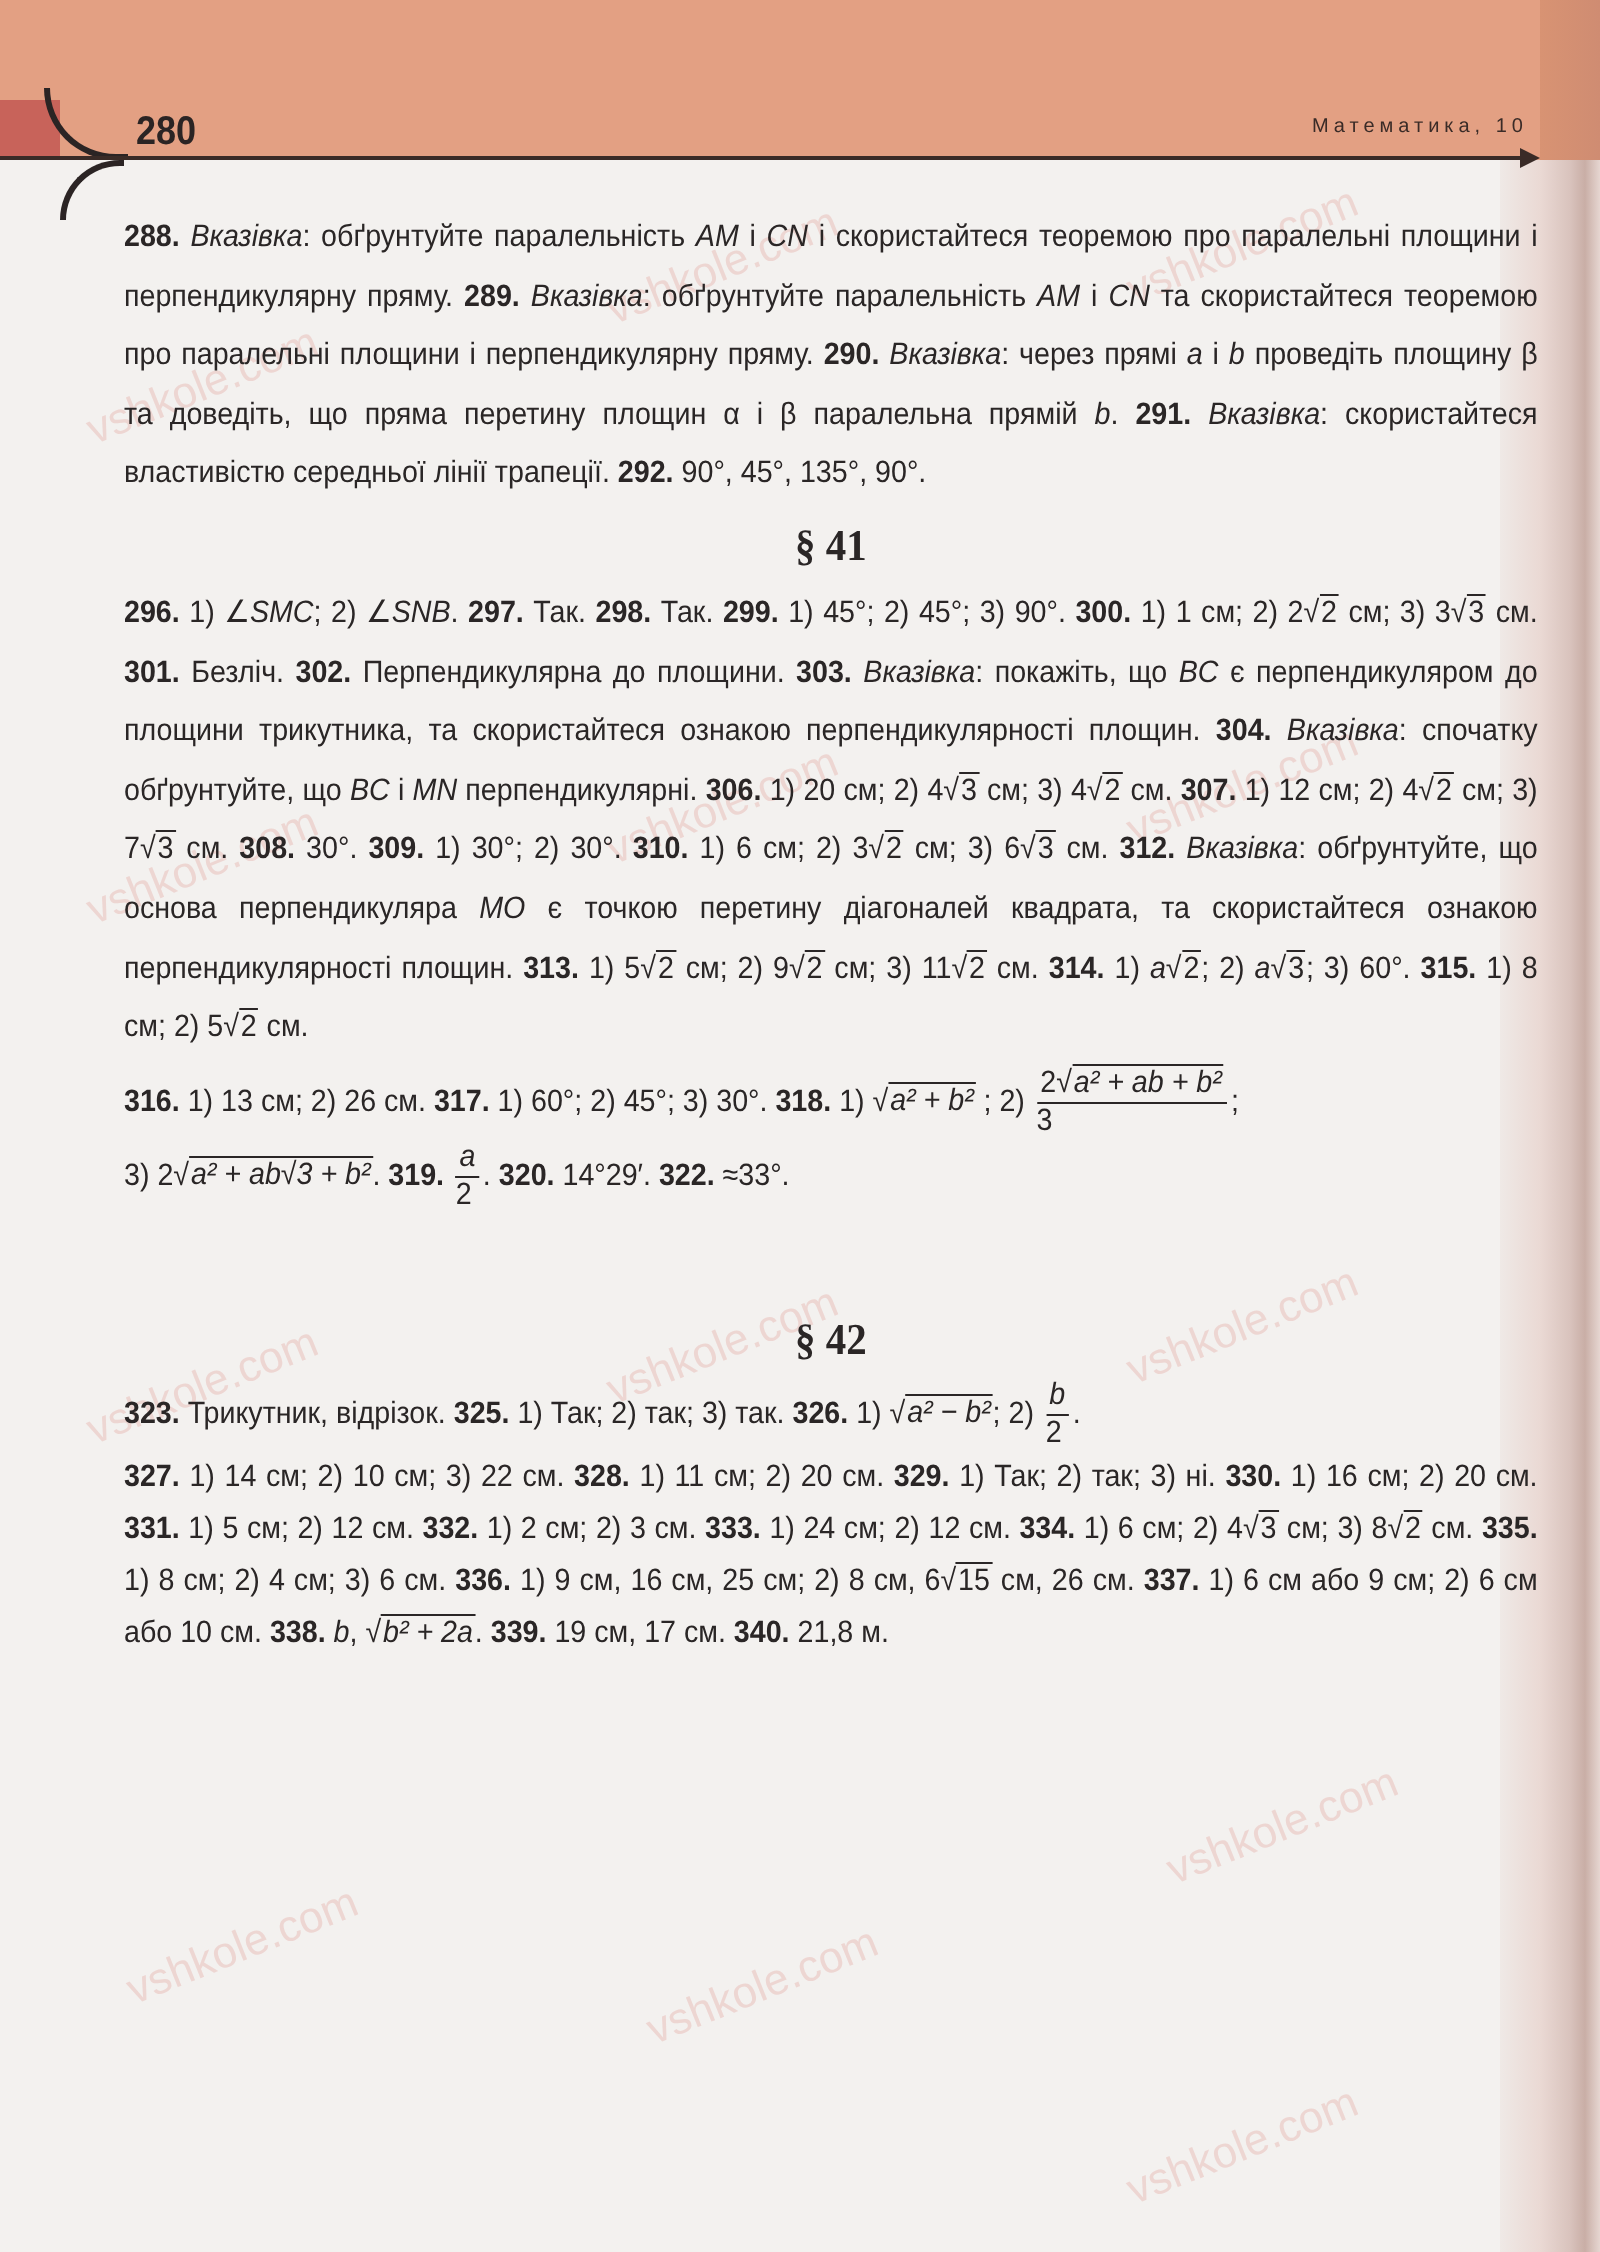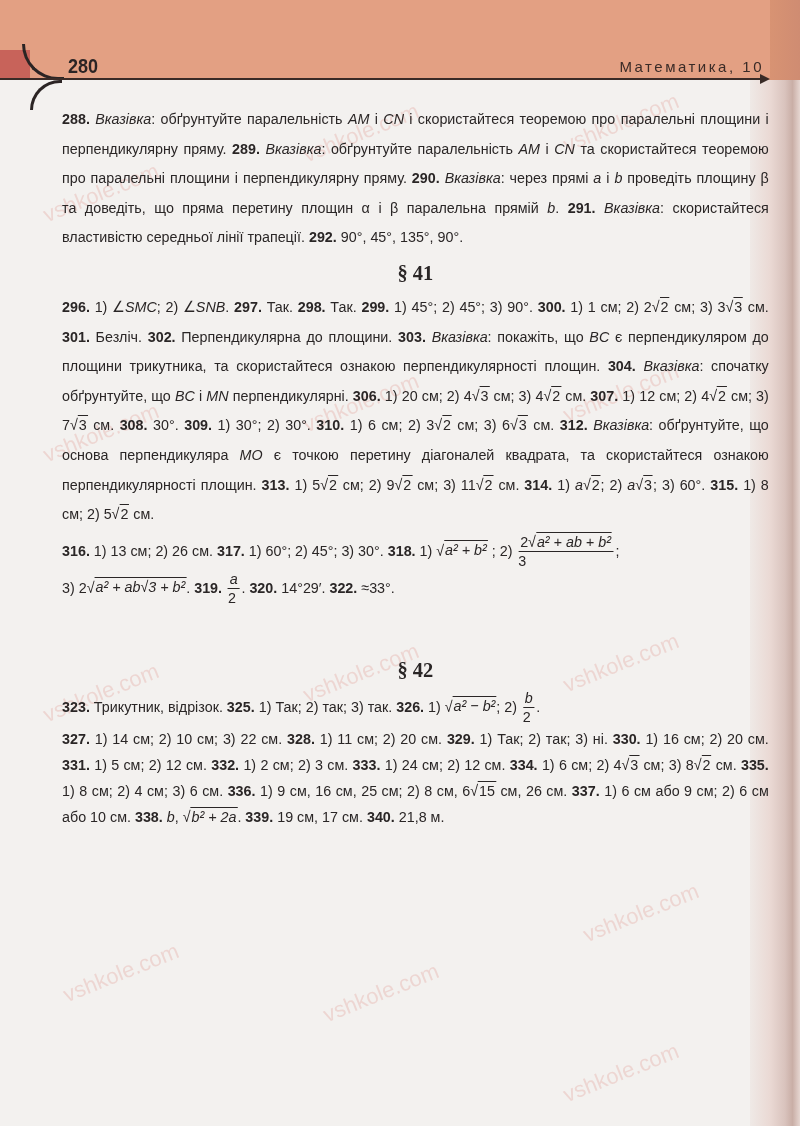--- a/index.html
+++ b/index.html
@@ -45,21 +45,21 @@
     border-top: 5px solid transparent; border-bottom: 5px solid transparent;
     border-left: 10px solid #3a2b27;
   }
   .page-number {
     position: absolute; left: 68px; top: 55px;
     font-size: 20px; font-weight: bold; color: #2b2424; letter-spacing: 0px;
     transform: scaleX(0.9); transform-origin: left;
   }
   .running-title {
     position: absolute; right: 36px; top: 58px;
-    font-size: 15px; color: #3a2b27; letter-spacing: 2.5px;
+    font-size: 10px; color: #3a2b27; letter-spacing: 2.5px;
   }
   .content {
     position: absolute; left: 62px; top: 104px; width: 706px;
     font-size: 15.4px; line-height: 29.6px;
     text-align: justify;
     transform: scaleX(0.93); transform-origin: left top;
     width: 760px;
   }
   .para { margin: 0; text-align: justify; text-align-last: left; }
   .sec-title {

